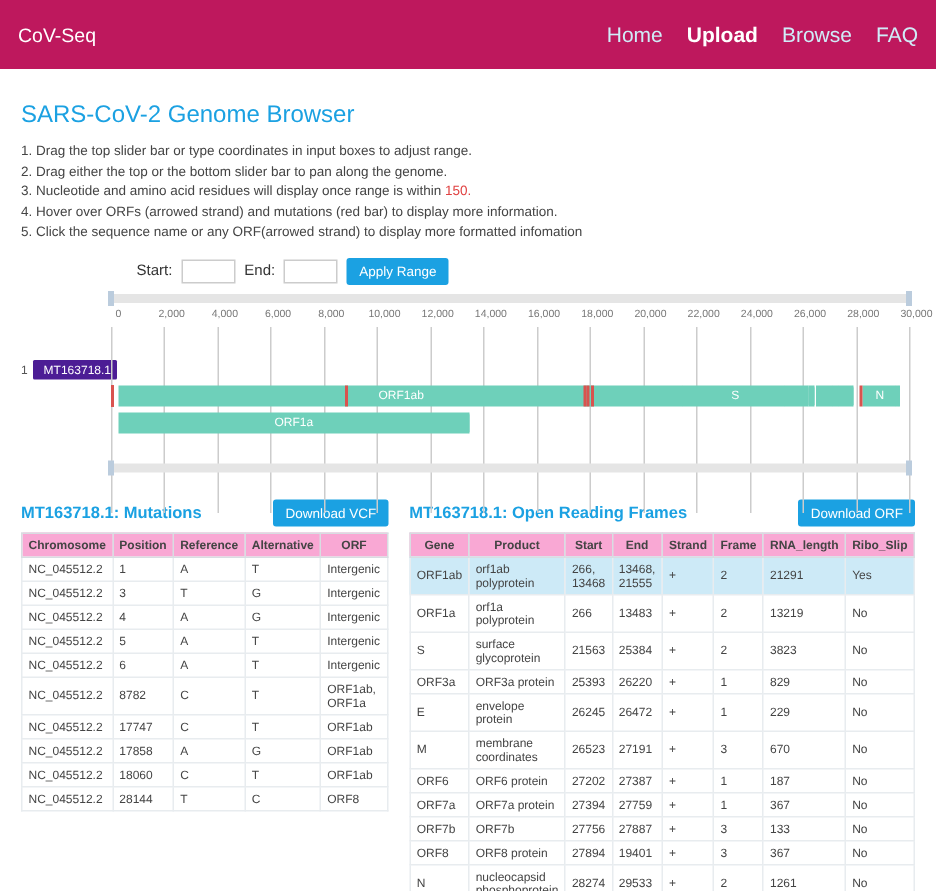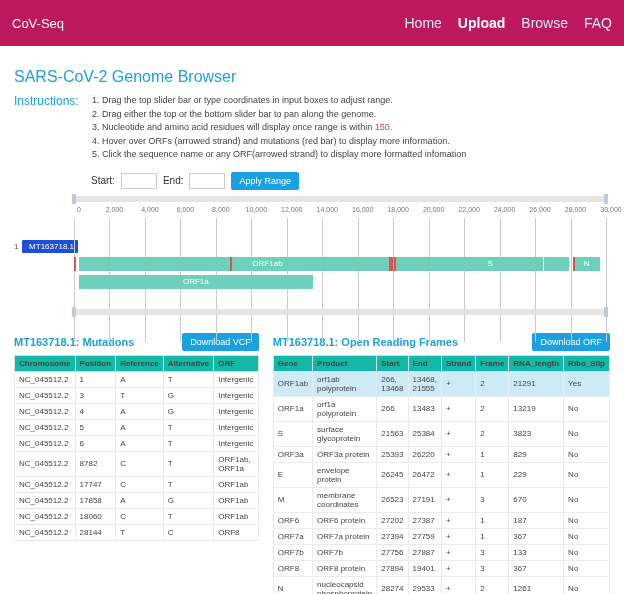--- a/index.html
+++ b/index.html
@@ -18,51 +18,50 @@
   .range-row { margin: 10px 0 4px 77px; display: flex; align-items: center; gap: 6px; font-size: 10px; }
   .range-row input { width: 36px; height: 16px; border: 1px solid #ccc; font-size: 9px; padding: 0 2px; }
   .btn-blue { background: #1ba1e2; color: #fff; border: none; padding: 4px 8px; font-size: 9px; border-radius: 2px; cursor: pointer; }
   .slider-bar { background: #e5e5e5; height: 6px; border-radius: 2px; margin: 6px 0 2px 60px; width: 532px; position: relative; }
   .slider-bar::before, .slider-bar::after { content:""; position:absolute; top:-2px; width:4px; height:10px; background:#bcd; }
   .slider-bar::before{left:-2px;} .slider-bar::after{right:-2px;}
   .ruler { position: relative; height: 32px; margin-left: 60px; width: 532px; }
   .ruler .tick { position: absolute; top: 14px; bottom: -106px; border-left: 1px solid #ccc; font-size: 7px; color: #777; }
   .ruler .tick span { position: absolute; top: -12px; left: -10px; width: 28px; text-align: center; }
   .seq-row { display: flex; margin: 4px 0; align-items: center; }
-  .seq-label { background: #1d4ed8; color: #fff; font-size: 8px; padding: 2px 4px; border-radius: 1px; width: 56px; text-align: right; }
+  .seq-label { background: #4c1d95; color: #fff; font-size: 8px; padding: 2px 4px; border-radius: 1px; width: 56px; text-align: right; }
   .seq-num { font-size: 8px; color: #555; width: 6px; margin-right: 2px; }
   .track-area { position: relative; width: 532px; margin-left: 60px; height: 40px; }
   .orf-box { position: absolute; height: 14px; background: #6ed0ba; color: #fff; font-size: 8px; display: flex; align-items: center; justify-content: center; overflow: hidden; }
   .orf-box .arrow { position:absolute; right:-5px; top:0; width:0; height:0; border-top:7px solid transparent; border-bottom:7px solid transparent; border-left:6px solid #6ed0ba; }
   .mut-mark { position:absolute; top:0; width:2px; height:14px; background:#d9534f; }
   .bottom-slider { margin-top: 12px; }
   .tables { display: flex; gap: 14px; margin-top: 18px; }
   .panel { flex: 1; }
   .panel-head { display: flex; align-items: center; justify-content: space-between; margin-bottom: 4px; }
   .panel-title { color: #1ba1e2; font-size: 11px; font-weight: 600; }
   table { width: 100%; border-collapse: collapse; font-size: 8px; }
-  th { background: #14b8a6; text-align: left; padding: 3px 4px; font-weight: 600; color: #444; border: 1px solid #d8dde2; }
+  th { background: #f9a8d4; text-align: center; padding: 3px 4px; font-weight: 600; color: #444; border: 1px solid #d8dde2; }
   td { padding: 3px 4px; border: 1px solid #e8ecef; color: #444; }
   tr.hl td { background: #cdeaf7; }
   .mut-table { border: 1px solid #d8dde2; }
 </style>
 </head>
 <body>
 
 <div class="navbar">
   <span class="brand">CoV-Seq</span>
   <span class="nav-spacer"></span>
   <span id="navlinks"><span class="nav-link">Home</span><span class="nav-link active">Upload</span><span class="nav-link">Browse</span><span class="nav-link">FAQ</span></span>
 </div>
 
 <div class="main">
   <h3 class="title">SARS-CoV-2 Genome Browser</h3>
 
   <div class="instr-row">
-    <div class="instr-label">Instructions:</div>
     <div class="instr-list">
       <div>1. Drag the top slider bar or type coordinates in input boxes to adjust range.</div>
       <div>2. Drag either the top or the bottom slider bar to pan along the genome.</div>
       <div><span>3. Nucleotide and amino acid residues will display once range is within </span><span class="threshold">150.</span></div>
       <div>4. Hover over ORFs (arrowed strand) and mutations (red bar) to display more information.</div>
       <div>5. Click the sequence name or any ORF(arrowed strand) to display more formatted infomation</div>
     </div>
   </div>
 
   <div class="range-row">

